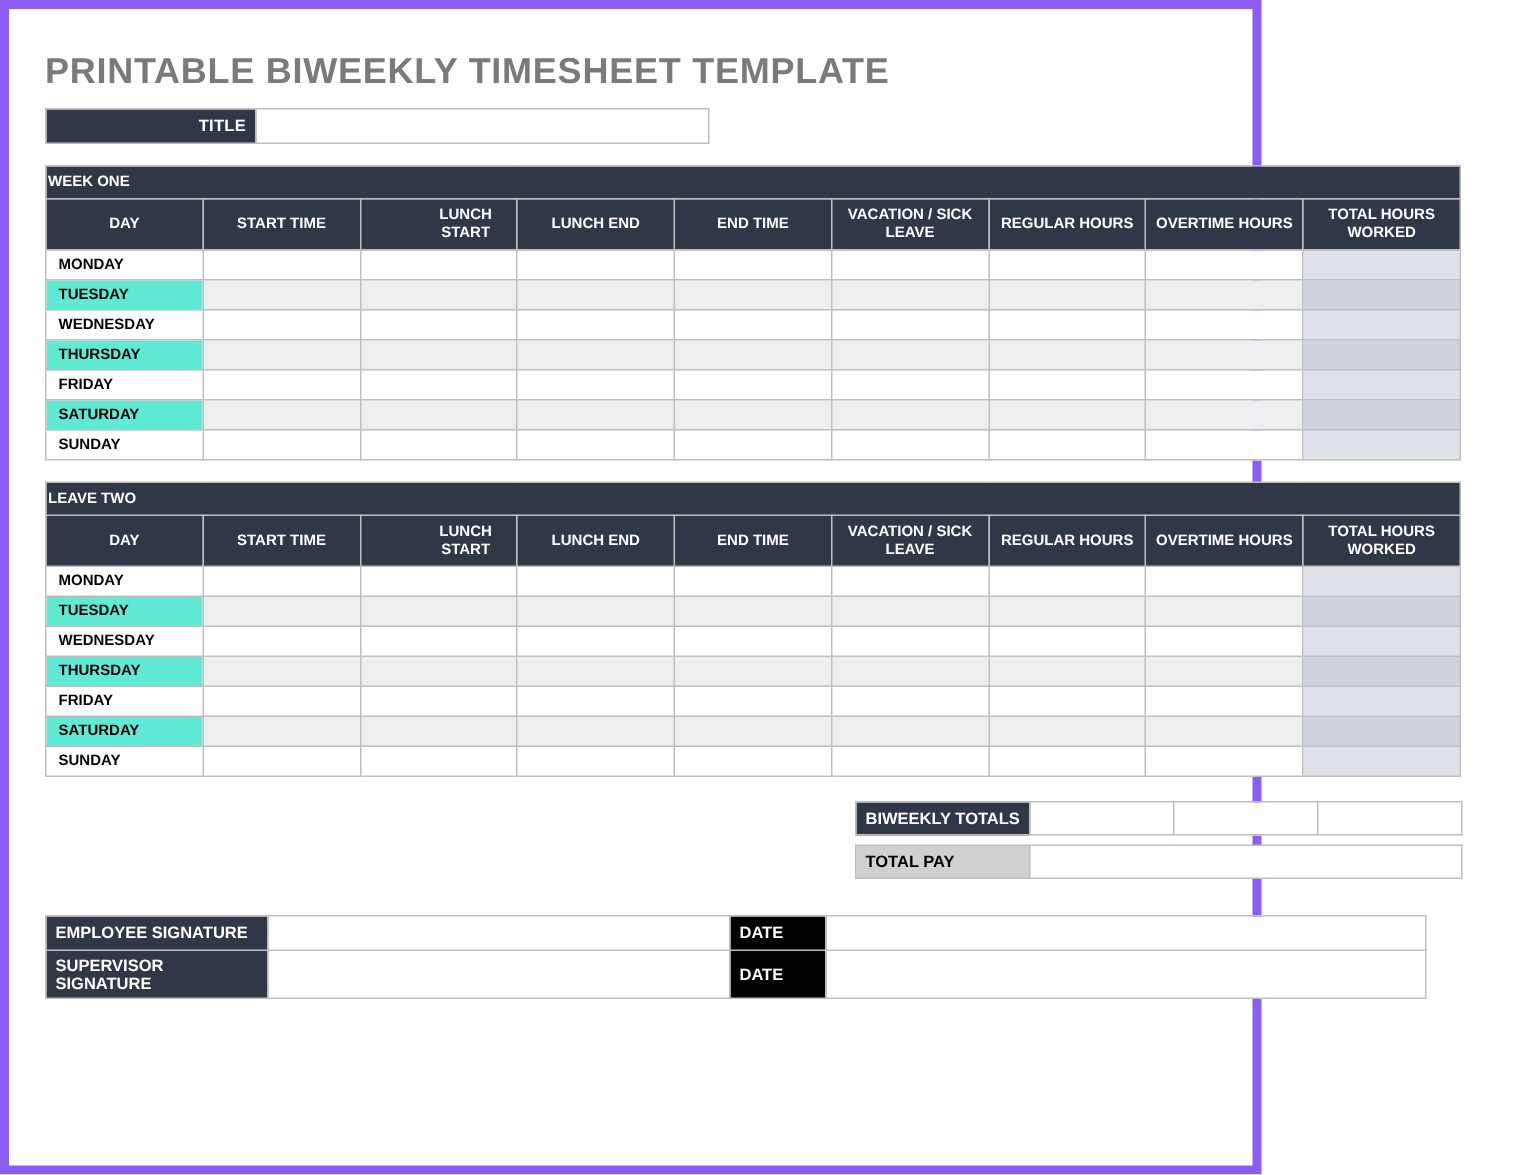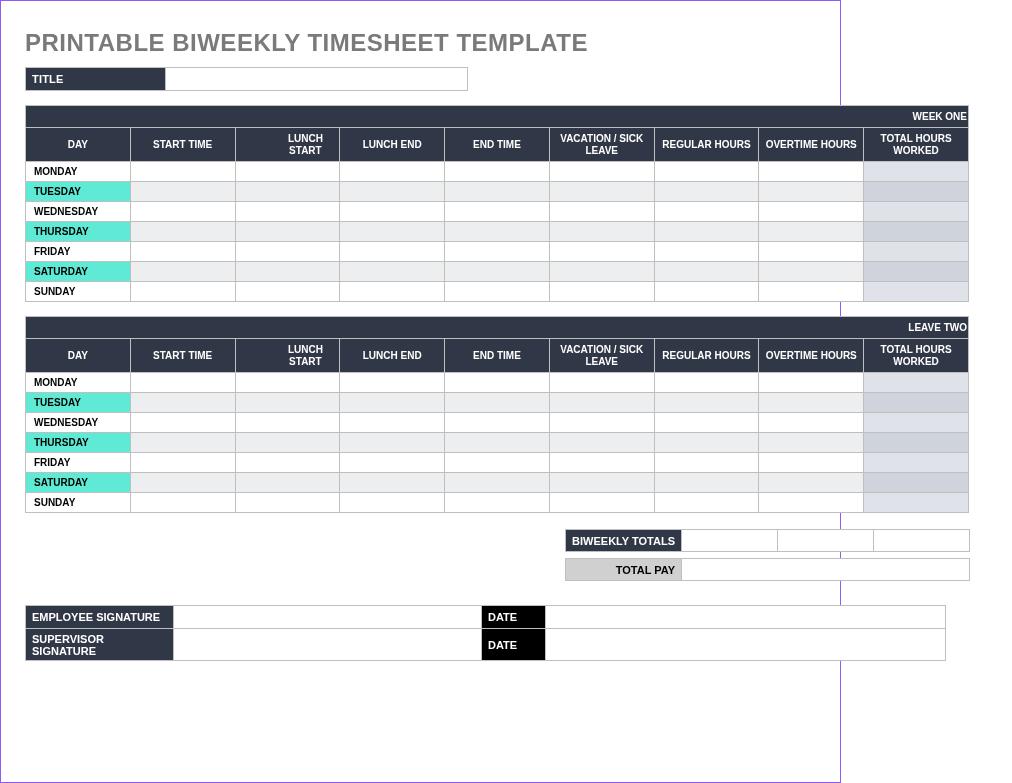--- a/index.html
+++ b/index.html
@@ -4,21 +4,21 @@
 <style>
   * { box-sizing: border-box; }
   body {
     margin: 0; padding: 0;
     font-family: Arial, Helvetica, sans-serif;
     background: #fff;
   }
   .page {
     width: 841px;
     height: 783px;
-    border: 1px solid #8b5cf6;
+    border: 6px solid #8b5cf6;
     padding: 28px 24px;
     position: relative;
   }
   .title {
     font-size: 24px;
     font-weight: 700;
     letter-spacing: 0.5px;
     color: #7a7a7a;
     margin: 0 0 10px 0;
   }
@@ -34,29 +34,29 @@
     font-size: 11px;
   }
   .hcell {
     background: #303747;
     color: #fff;
     font-weight: 700;
     font-size: 10px;
     letter-spacing: 0.2px;
   }
   .lcell { background: #fff; }
-  .info-row2-title { width: 140px; }
+  .info-row2-title { width: 140px; text-align: right; }
   .info-row2-val { width: 302px; }
 
   .week-table { width: 944px; margin-top: 14px; }
   .week-title {
     background: #303747;
     color: #fff;
     font-weight: 700;
-    text-align: right;
+    text-align: left;
     font-size: 13px;
     height: 22px;
     border: 1px solid #303747;
   }
   .week-table th, .week-table td {
     border: 1px solid #bfbfbf;
     font-size: 10px;
   }
   .colhead {
     background: #303747;
@@ -79,21 +79,21 @@
   .row-even td { background: #eceef0; }
   .total-col-odd { background: #dfe2e8 !important; }
   .total-col-even { background: #cfd4dc !important; }
   .row-odd td.daycell { background:#fff; }
   .row-even td.daycell { background:#5eead4; }
 
   .totals-wrap {
     margin-top: 16px;
     margin-left: 540px;
   }
-  .totals-table { width: 404px; text-align: right; }
+  .totals-table { width: 404px; }
   .totals-table td { height: 22px; }
   .biweekly-label { background:#303747; color:#fff; font-weight:700; font-size:10px; width:116px; }
   .totalpay-label { background:#d0d0d0; font-weight:700; font-size:10px; width:116px;margin-left:20px; }
   .totals-val { width:96px; background:#fff; }
   .totalpay-val { background:#fff; }
 
   .sig-table { width: 920px; margin-top: 24px; }
   .sig-label { background:#303747; color:#fff; font-weight:700; font-size:10px; width:148px; height:23px; }
   .sig-val { background:#fff; }
   .date-label { background:#000000; color:#fff; font-weight:700; font-size:10px; width:64px; text-align:left; }

